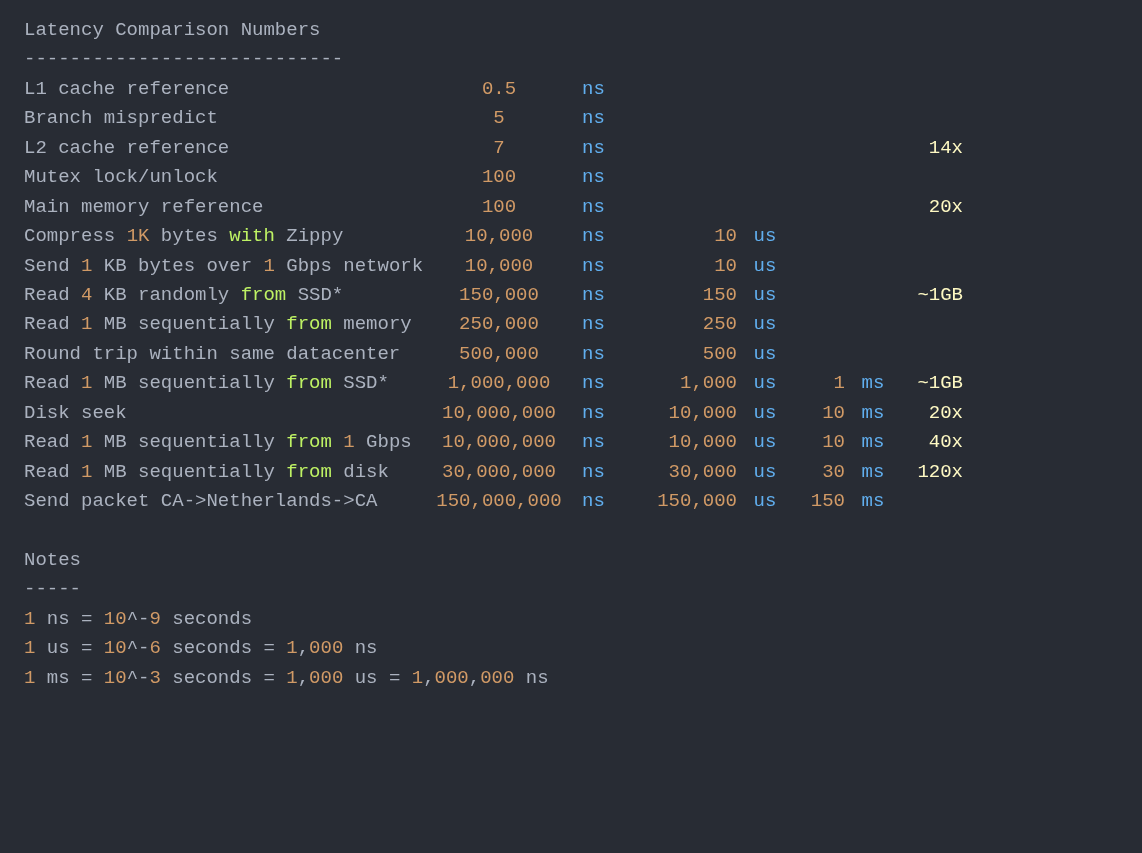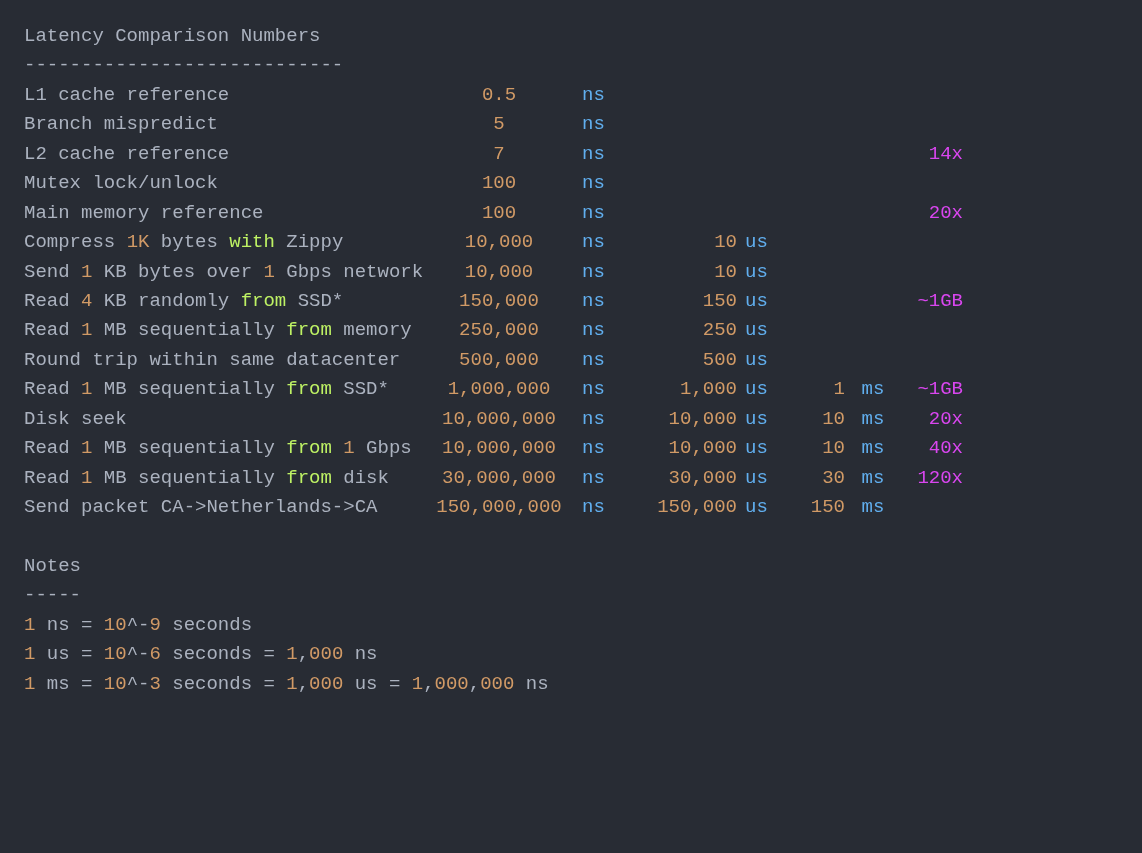--- a/index.html
+++ b/index.html
@@ -5,38 +5,38 @@
   html, body {
     margin: 0;
     padding: 0;
     background: #282c34;
     color: #abb2bf;
     font-family: "SFMono-Regular", Consolas, "Liberation Mono", Menlo, monospace;
     font-size: 19px;
     line-height: 1.55;
   }
   .wrap {
-    padding: 22px 24px;
+    padding: 16px 24px;
     width: 1142px;
     box-sizing: border-box;
   }
   .row {
     display: flex;
     white-space: pre;
   }
   .ns   { color: #d19a66; }
   .unit { color: #61afef; }
-  .note { color: #d946ef; }
+  .note { color: #fef9c3; }
   .title{ color: #abb2bf; }
   .kw   { color: #bef264; }
   .c0 { min-width: 400px; }
   .c1 { min-width: 150px; text-align: center; display: inline-block; }
   .c2 { min-width: 45px;  text-align: left;  display: inline-block; padding-left: 8px; }
   .c3 { min-width: 110px; text-align: right; display: inline-block; }
-  .c4 { min-width: 40px;  text-align: left;  display: inline-block; padding-left: 8px; }
+  .c4 { min-width: 40px;  text-align: center;  display: inline-block; padding-left: 8px; }
   .c5 { min-width: 60px;  text-align: right; display: inline-block; }
   .c6 { min-width: 40px;  text-align: center;  display: inline-block; padding-left: 8px; }
   .c7 { min-width: 70px;  text-align: right; display: inline-block; }
   .blank { height: 1.55em; }
 </style>
 </head>
 <body>
 
 <div class="wrap">
 

